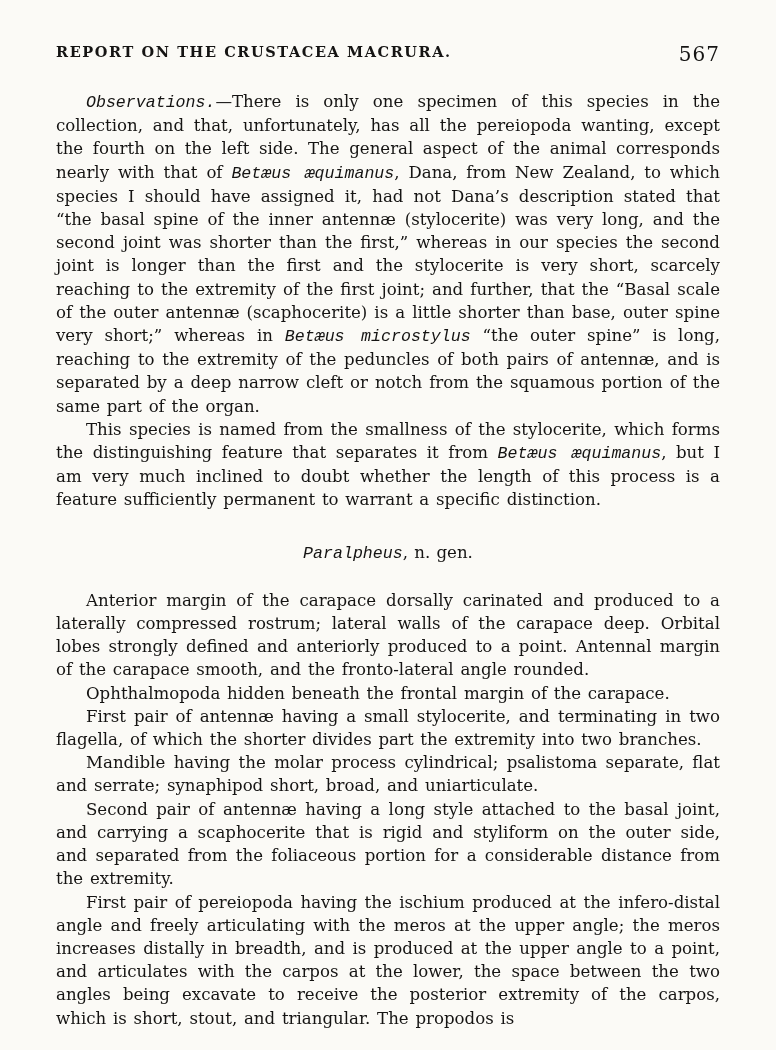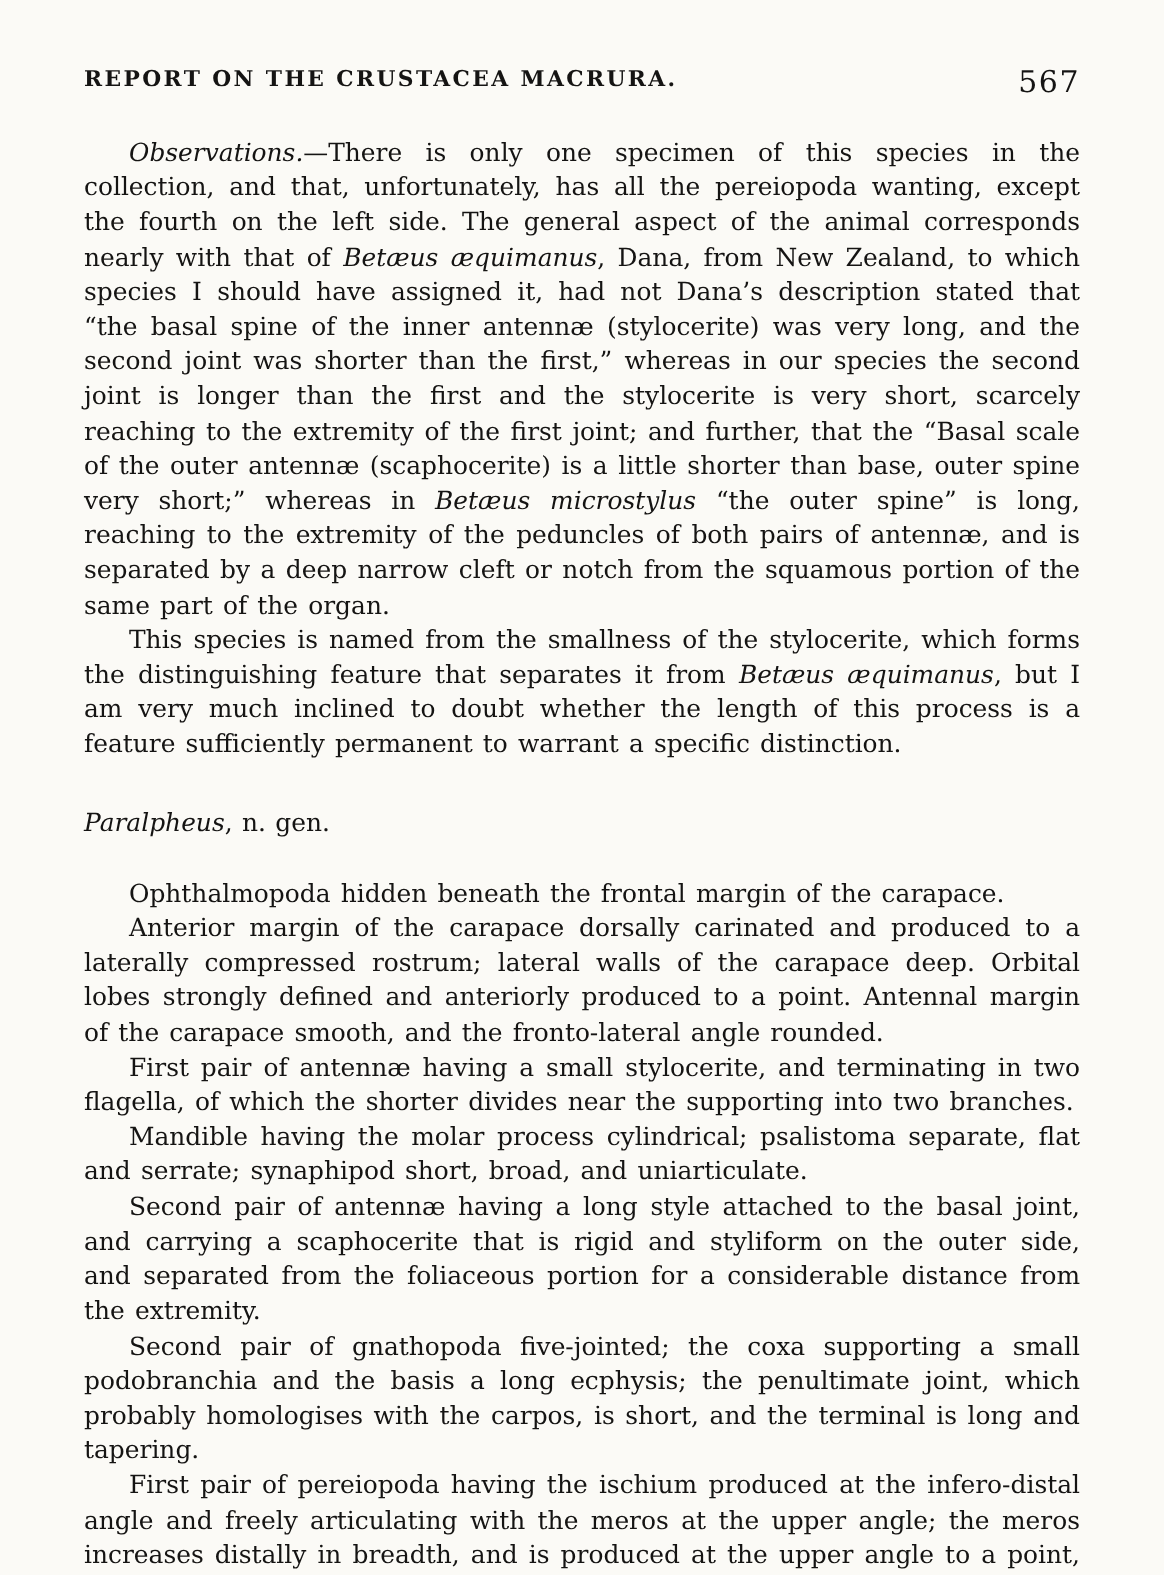--- a/index.html
+++ b/index.html
@@ -41,41 +41,42 @@
   }
   .body-text p {
     margin: 0;
     text-align: justify;
     text-indent: 30px;
     font-size: 16.6px;
     line-height: 23.2px;
     word-spacing: 1.5px;
   }
   .body-text p.heading {
+    text-align: center;
     text-indent: 0;
     margin: 29px 0 24px 0;
     word-spacing: 1px;
   }
   .italic {
     font-style: italic;
+    font-family: Liberation Mono, monospace;
   }
 </style>
 </head>
 <body>
 
 <div class="page">
   <div class="running-head">
     <span class="title">REPORT ON THE CRUSTACEA MACRURA.</span>
     <span class="folio">567</span>
   </div>
   <div class="body-text">
       <p class="paragraph"><span class="italic">Observations.</span><span>—There is only one specimen of this species in the collection, and that, unfortunately, has all the pereiopoda wanting, except the fourth on the left side.  The general aspect of the animal corresponds nearly with that of </span><span class="italic">Betæus æquimanus</span><span>, Dana, from New Zealand, to which species I should have assigned it, had not Dana’s description stated that “the basal spine of the inner antennæ (stylocerite) was very long, and the second joint was shorter than the first,” whereas in our species the second joint is longer than the first and the stylocerite is very short, scarcely reaching to the extremity of the first joint; and further, that the “Basal scale of the outer antennæ (scaphocerite) is a little shorter than base, outer spine very short;” whereas in </span><span class="italic">Betæus microstylus</span><span> “the outer spine” is long, reaching to the extremity of the peduncles of both pairs of antennæ, and is separated by a deep narrow cleft or notch from the squamous portion of the same part of the organ.</span></p>
       <p class="paragraph"><span>This species is named from the smallness of the stylocerite, which forms the distinguishing feature that separates it from </span><span class="italic">Betæus æquimanus</span><span>, but I am very much inclined to doubt whether the length of this process is a feature sufficiently permanent to warrant a specific distinction.</span></p>
       <p class="heading"><span class="italic">Paralpheus</span><span>, n. gen.</span></p>
+      <p class="paragraph"><span>Anterior margin of the carapace dorsally carinated and produced to a laterally compressed rostrum; lateral walls of the carapace deep.  Orbital lobes strongly defined and anteriorly produced to a point.  Antennal margin of the carapace smooth, and the fronto-lateral angle rounded.</span></p>
       <p class="paragraph"><span>Ophthalmopoda hidden beneath the frontal margin of the carapace.</span></p>
-      <p class="paragraph"><span>Anterior margin of the carapace dorsally carinated and produced to a laterally compressed rostrum; lateral walls of the carapace deep.  Orbital lobes strongly defined and anteriorly produced to a point.  Antennal margin of the carapace smooth, and the fronto-lateral angle rounded.</span></p>
-      <p class="paragraph"><span>First pair of antennæ having a small stylocerite, and terminating in two flagella, of which the shorter divides near the supporting into two branches.</span></p>
+      <p class="paragraph"><span>First pair of antennæ having a small stylocerite, and terminating in two flagella, of which the shorter divides part the extremity into two branches.</span></p>
       <p class="paragraph"><span>Mandible having the molar process cylindrical; psalistoma separate, flat and serrate; synaphipod short, broad, and uniarticulate.</span></p>
       <p class="paragraph"><span>Second pair of antennæ having a long style attached to the basal joint, and carrying a scaphocerite that is rigid and styliform on the outer side, and separated from the foliaceous portion for a considerable distance from the extremity.</span></p>
-      <p class="paragraph"><span>Second pair of gnathopoda five-jointed; the coxa supporting a small podobranchia and the basis a long ecphysis; the penultimate joint, which probably homologises with the carpos, is short, and the terminal is long and tapering.</span></p>
       <p class="paragraph"><span>First pair of pereiopoda having the ischium produced at the infero-distal angle and freely articulating with the meros at the upper angle; the meros increases distally in breadth, and is produced at the upper angle to a point, and articulates with the carpos at the lower, the space between the two angles being excavate to receive the posterior extremity of the carpos, which is short, stout, and triangular.  The propodos is</span></p>
     </div>
 </div>
 
 </body></html>

